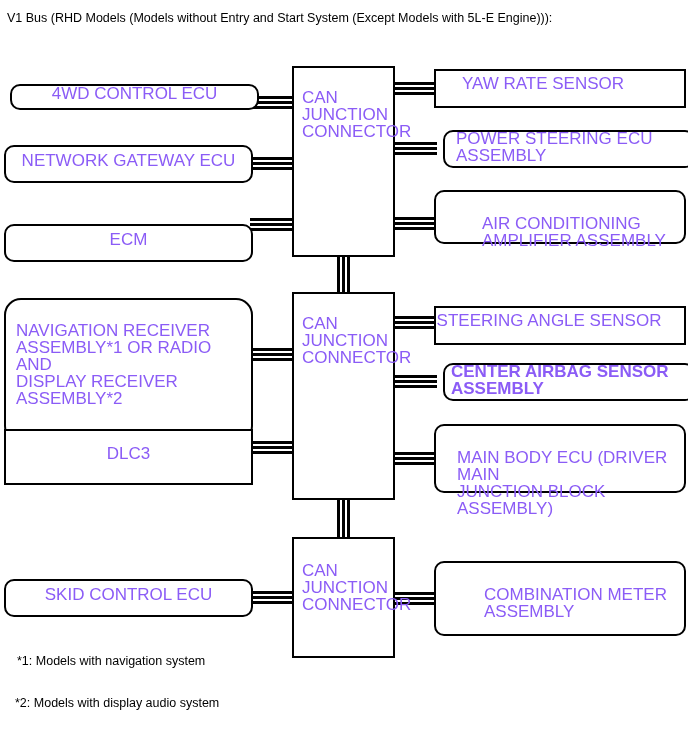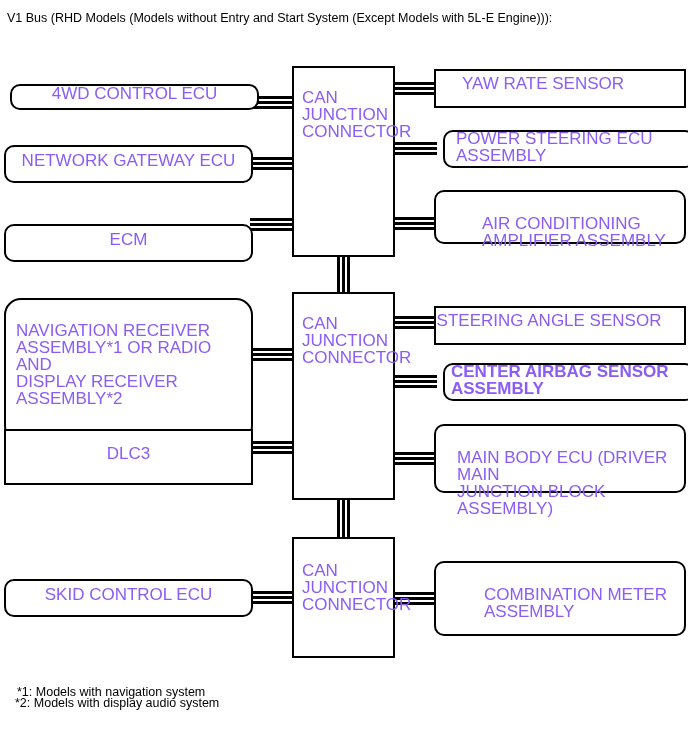--- a/index.html
+++ b/index.html
@@ -111,16 +111,16 @@
   <div class="wire hwire" style="left:392px;top:142px;width:45px;"></div>
   <div class="wire hwire" style="left:392px;top:217px;width:45px;"></div>
   <div class="wire hwire" style="left:392px;top:316px;width:45px;"></div>
   <div class="wire hwire" style="left:392px;top:375px;width:45px;"></div>
   <div class="wire hwire" style="left:392px;top:452px;width:45px;"></div>
   <div class="wire hwire" style="left:392px;top:592px;width:45px;"></div>
 
   <div class="wire vwire" style="left:337px;top:254px;height:41px;"></div>
   <div class="wire vwire" style="left:337px;top:497px;height:43px;"></div>
 
-  <div class="footnote" style="left:17px;top:685px;">*1: Models with navigation system</div>
+  <div class="footnote" style="left:17px;top:654px;">*1: Models with navigation system</div>
   <div class="footnote" style="left:15px;top:696px;">*2: Models with display audio system</div>
 
 </div>
 
 </body></html>

